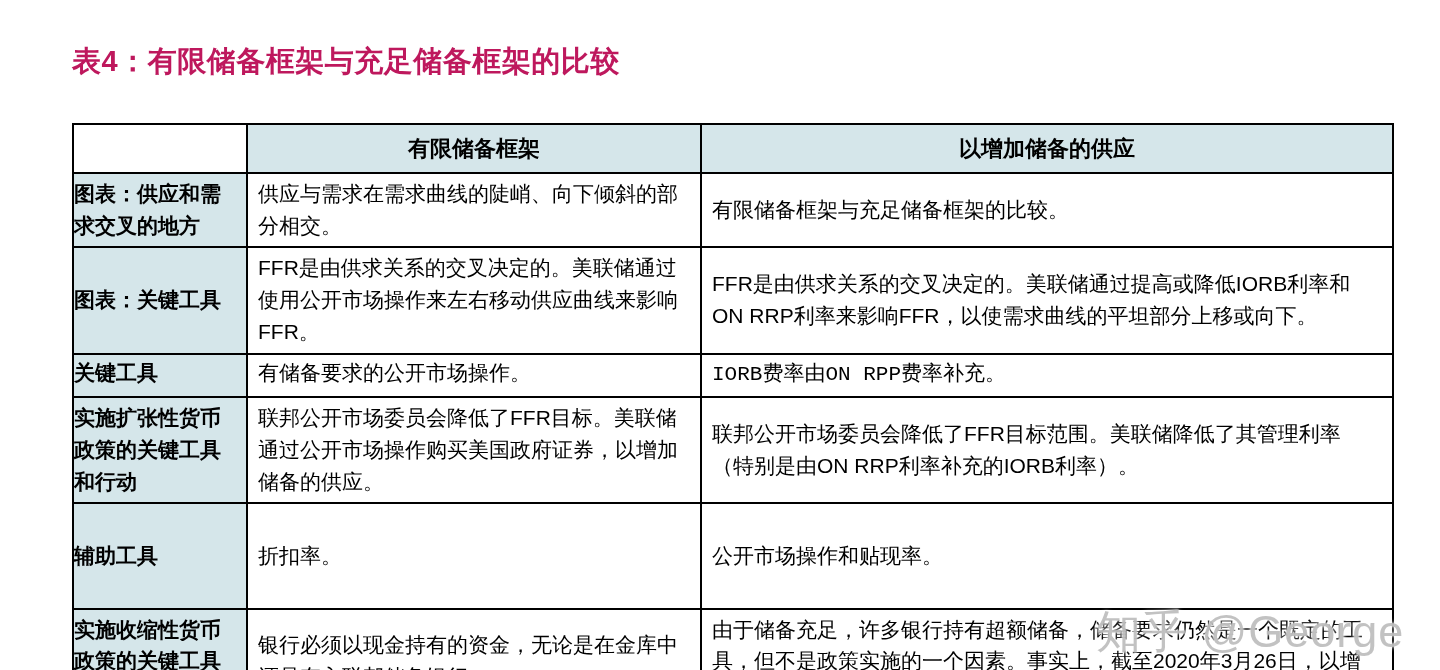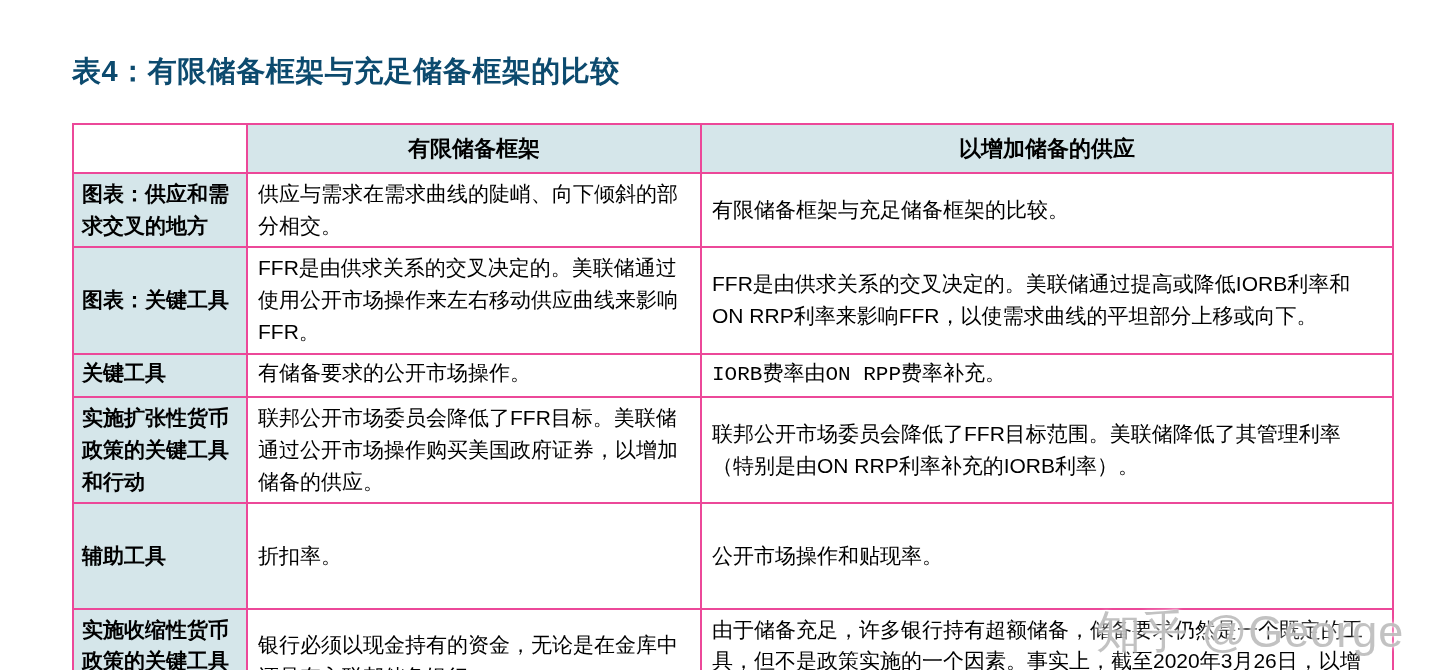--- a/index.html
+++ b/index.html
@@ -8,58 +8,58 @@
     width: 1440px;
     height: 670px;
     background: #ffffff;
     overflow: hidden;
     font-family: "Liberation Sans", "DejaVu Sans", sans-serif;
     position: relative;
   }
   .page-title {
     position: absolute;
     left: 72px;
-    top: 52px;
+    top: 42px;
     font-size: 29px;
     font-weight: bold;
-    color: #0c4a6e;
+    color: #be185d;
     letter-spacing: 0.5px;
     white-space: nowrap;
   }
   table.compare-table {
     position: absolute;
     left: 72px;
     top: 123px;
     width: 1320px;
     border-collapse: collapse;
     table-layout: fixed;
     font-size: 21px;
     color: #000000;
   }
   .compare-table th, .compare-table td {
-    border: 2px solid #ec4899;
+    border: 2px solid #000000;
     vertical-align: middle;
     line-height: 1.52;
     box-sizing: border-box;
   }
   .compare-table thead th {
     height: 49px;
     font-size: 22px;
     font-weight: bold;
     text-align: center;
     background: #d5e6ea;
   }
   .compare-table thead th.corner {
     background: #ffffff;
   }
   .compare-table tbody th {
     background: #d5e6ea;
     font-weight: bold;
     text-align: left;
-    padding: 4px 6px 4px 8px;
+    padding: 4px 6px 4px 0;
   }
   .compare-table tbody td {
     background: #ffffff;
     font-weight: normal;
     text-align: left;
     padding: 4px 12px 4px 10px;
   }
   .compare-table tbody tr:nth-child(1) { height: 71px; }
   .compare-table tbody tr:nth-child(2) { height: 107px; }
   .compare-table tbody tr:nth-child(3) { height: 43px; font-family: Liberation Mono, monospace; }

